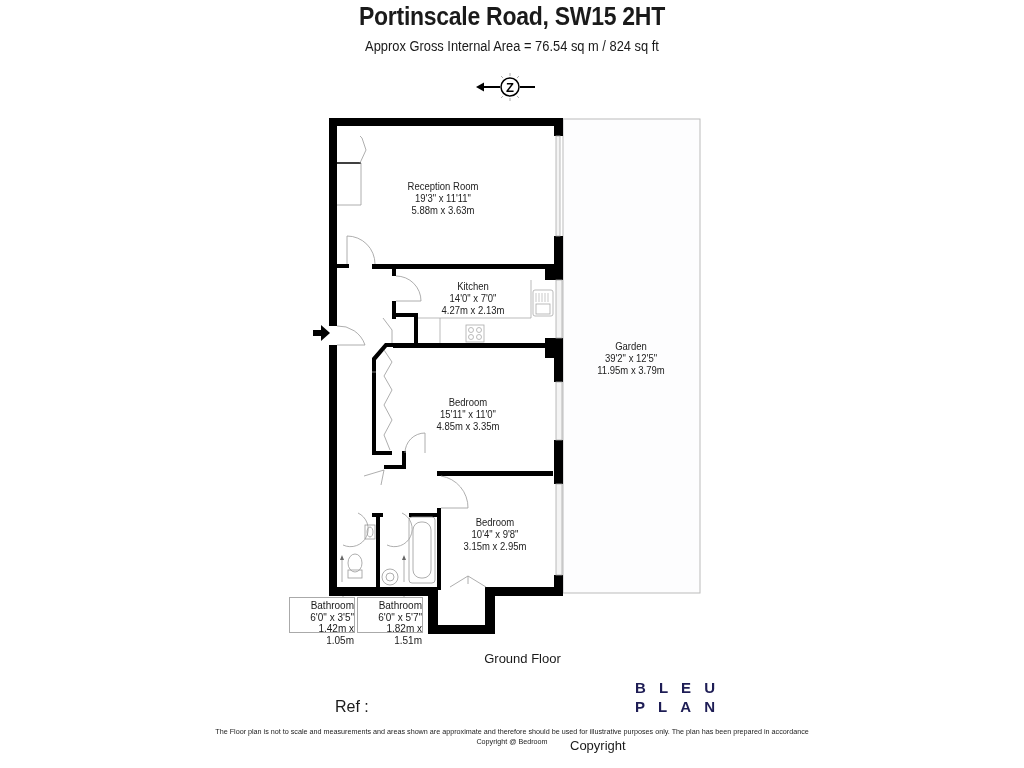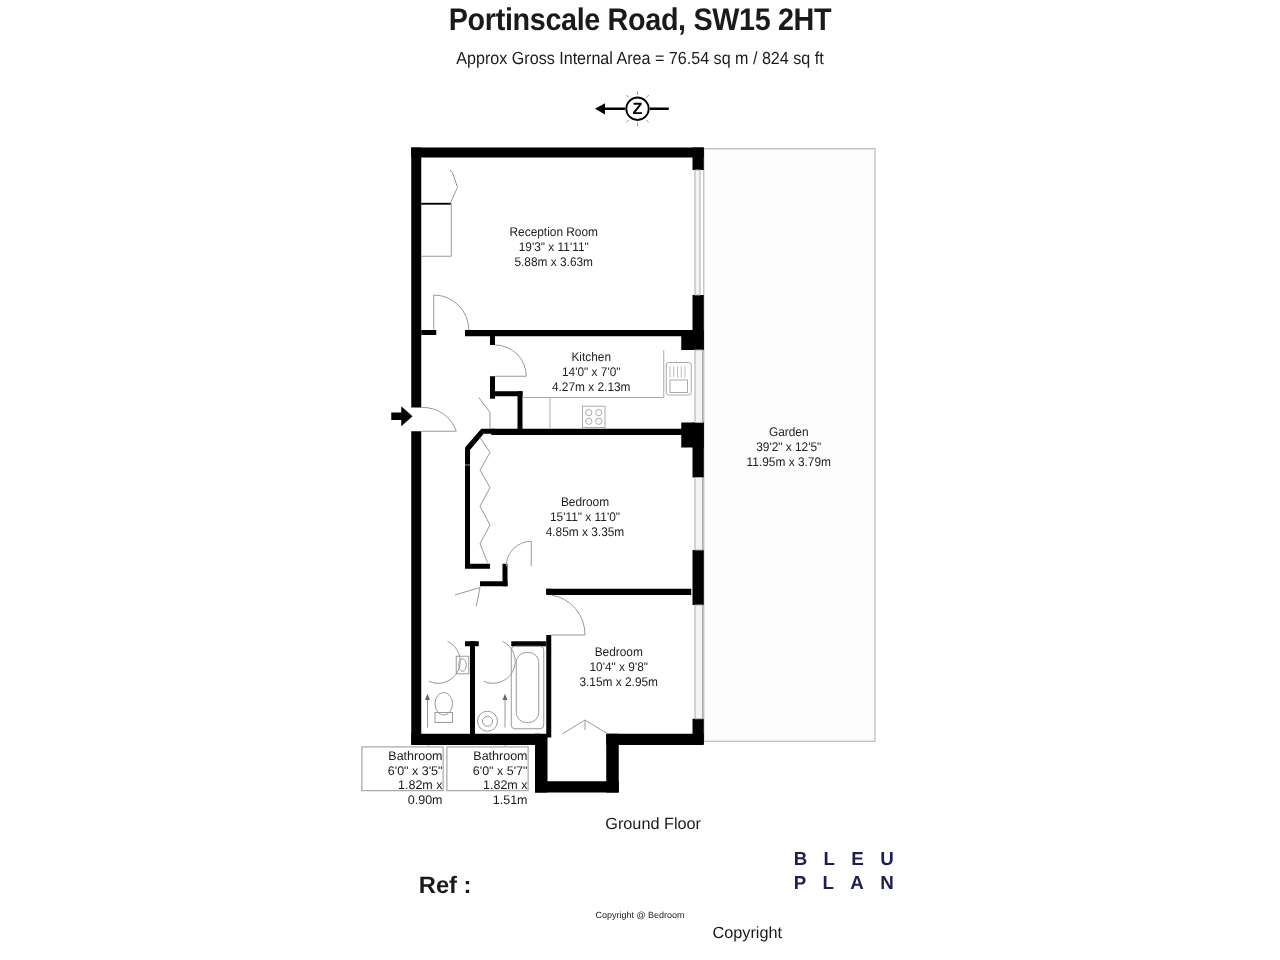--- a/index.html
+++ b/index.html
@@ -6,21 +6,21 @@
     body { width: 1024px; height: 768px; position: relative; overflow: hidden; font-family: "Liberation Sans", sans-serif; color: #1a1a1a; }
     .title { position: absolute; left: 0; width: 1024px; top: 2px; text-align: center; font-size: 25px; font-weight: bold; letter-spacing: -0.3px; transform: scaleX(0.92); }
     .subtitle { position: absolute; left: 0; width: 1024px; top: 38px; text-align: center; font-size: 14px; transform: scaleX(0.92); }
     .compass { position: absolute; left: 473px; top: 70px; width: 70px; height: 34px; }
     .plan { position: absolute; left: 0; top: 0; width: 1024px; height: 768px; }
     .room-label { position: absolute; text-align: center; font-size: 10px; line-height: 12px; color: #222; transform: scaleX(0.95); }
     .room-label span { display: block; }
     .bath-box { position: absolute; border: 1px solid #aaa; background: #fff; text-align: center; font-size: 10px; line-height: 11.5px; padding-top: 2px; box-sizing: border-box; }
     .bath-box span { display: block; text-align: right; }
     .floor-name { position: absolute; left: 0; width: 1045px; top: 651px; text-align: center; font-size: 13px; }
-    .ref { position: absolute; left: 335px; top: 698px; font-size: 19px; font-weight: bold; }
+    .ref { position: absolute; left: 335px; top: 698px; font-size: 16px; }
     .copyright { position: absolute; left: 570px; top: 738px; font-size: 13px; }
     .logo { position: absolute; left: 635px; top: 678px; width: 80px; height: 40px; }
     .logo-row { display: flex; justify-content: space-between; font-weight: bold; font-size: 15px; color: #1e1d55; letter-spacing: 0; line-height: 19px; }
     .disclaimer { position: absolute; left: 0; width: 1024px; top: 727px; text-align: center; font-size: 7.2px; line-height: 9.5px; color: #222; }
     .disclaimer span { display: block; }
   </style>
 </head>
 <body>
 
 <div class="title">Portinscale Road, SW15 2HT</div>
@@ -185,21 +185,21 @@
 </div>
 <div class="room-label" style="left:571px; top:341px; width:120px;">
   <span>Garden</span>
   <span>39'2" x 12'5"</span>
   <span>11.95m x 3.79m</span>
 </div>
 
 <div class="bath-box" style="left:289px; top:597px; width:66px; height:36px;">
   <span>Bathroom</span>
   <span>6'0" x 3'5"</span>
-  <span>1.82m x 0.90m</span>
+  <span>1.42m x 1.05m</span>
 </div>
 <div class="bath-box" style="left:357px; top:597px; width:66px; height:36px;">
   <span>Bathroom</span>
   <span>6'0" x 5'7"</span>
   <span>1.82m x 1.51m</span>
 </div>
 
 <div class="floor-name">Ground Floor</div>
 <div class="ref">Ref  :</div>
 <div class="copyright">Copyright</div>
@@ -213,14 +213,15 @@
   </div>
   <div class="logo-row">
     <span>P</span>
       <span>L</span>
       <span>A</span>
       <span>N</span>
   </div>
 </div>
 
 <div class="disclaimer">
+  <span>The Floor plan is not to scale and measurements and areas shown are approximate and therefore should be used for illustrative purposes only. The plan has been prepared in accordance</span>
   <span>Copyright @ Bedroom</span>
 </div>
 
 </body></html>

